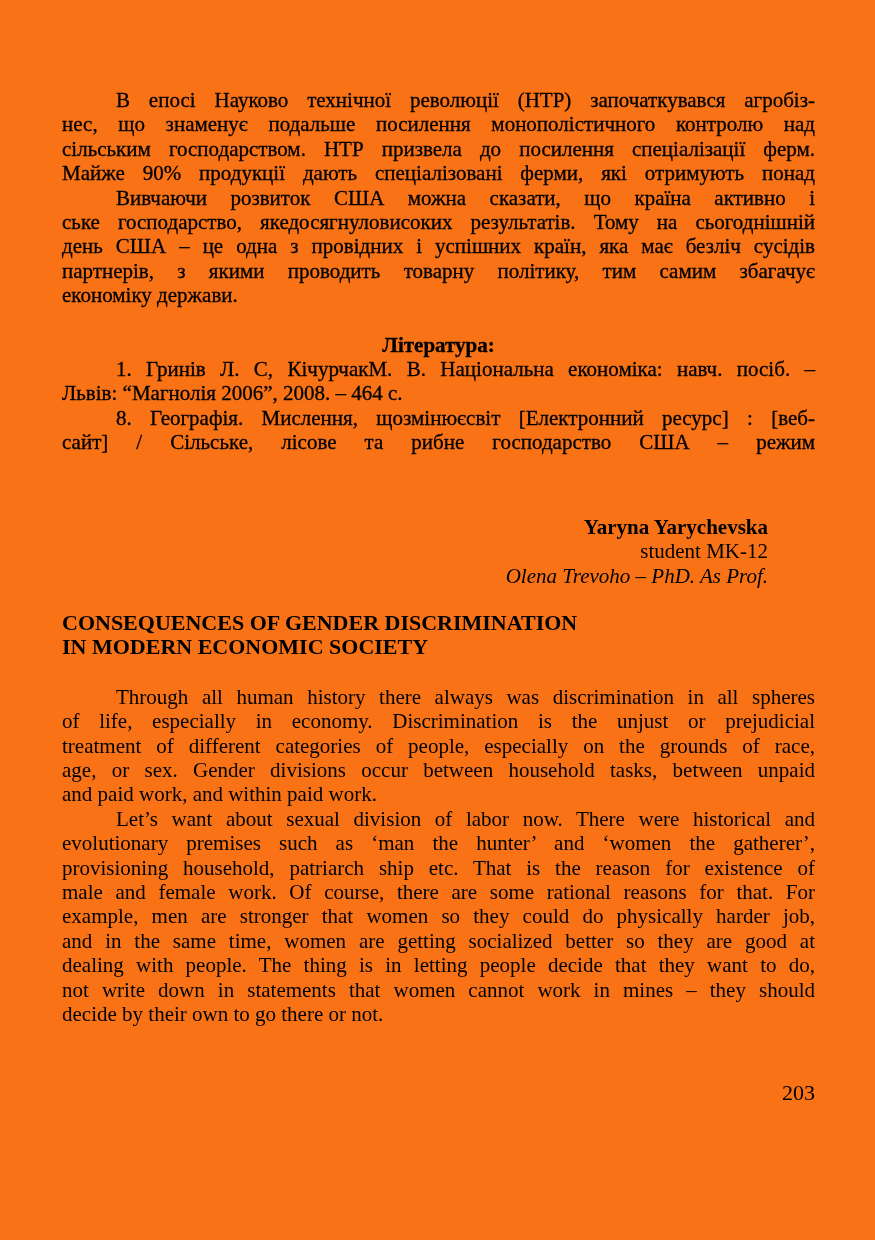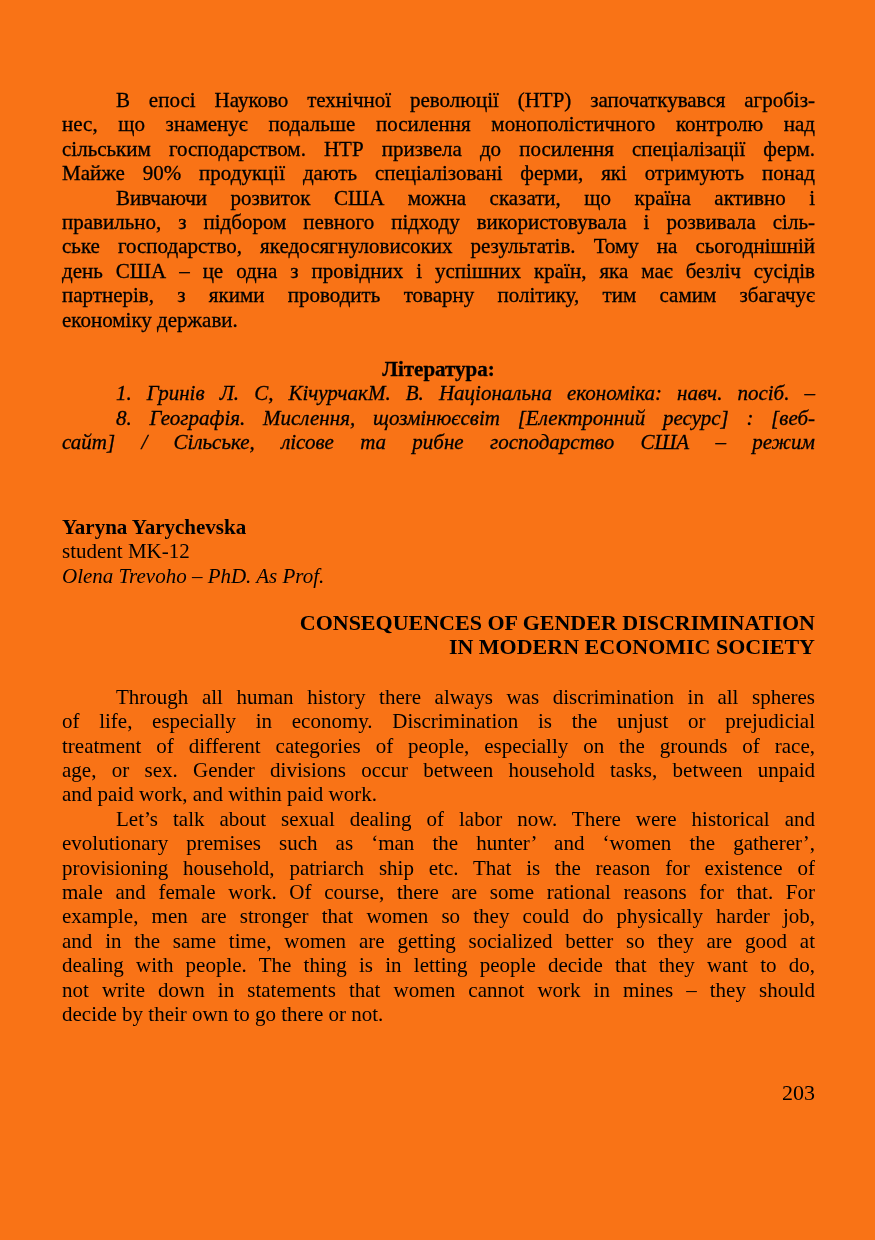--- a/index.html
+++ b/index.html
@@ -16,29 +16,29 @@
     overflow: hidden;
   }
   .content { padding: 88px 60px 0 62px; }
 
   
   .tline { text-align: justify; text-align-last: justify; white-space: normal; }
   .tline-last { text-align-last: left; }
   .indent { text-indent: 54px; }
 
   
-  .cline { text-align: right; }
+  .cline { text-align: left; }
 
   
   .uk { -webkit-text-stroke: 0.3px #000; }
 
-  .ref { font-style: italic; }
+  .ref { }
   .ref-heading { font-weight: bold; text-align: center; }
 
-  .authors { text-align: left; padding-right: 47px; }
+  .authors { text-align: right; padding-right: 47px; }
   .author-name { font-weight: bold; }
   .author-advisor { font-style: italic; }
 
   .title { font-weight: bold; text-align: center; font-size: 22px; }
 
   .page-number { text-align: right; font-size: 22px; }
 
   .sp { width: 100%; }
 </style>
 </head>
@@ -49,33 +49,33 @@
 
     <div class="para uk">
         <div class="tline indent">В епосі Науково технічної революції (НТР) започаткувався агробіз-</div>
         <div class="tline">нес, що знаменує подальше посилення монополістичного контролю над</div>
         <div class="tline">сільським господарством. НТР призвела до посилення спеціалізації ферм.</div>
         <div class="tline">Майже 90% продукції дають спеціалізовані ферми, які отримують понад</div>
       </div>
 
     <div class="para uk">
         <div class="tline indent">Вивчаючи розвиток США можна сказати, що країна активно і</div>
-        <div class="tline">правильно, з підбором певного підходу використовувала і розвивала сіль-</div>
         <div class="tline">ське господарство, якедосягнуловисоких результатів. Тому на сьогоднішній</div>
         <div class="tline">день США – це одна з провідних і успішних країн, яка має безліч сусідів</div>
         <div class="tline">партнерів, з якими проводить товарну політику, тим самим збагачує</div>
         <div class="tline tline-last">економіку держави.</div>
       </div>
 
     <div class="sp" style="height:25px"></div>
 
     <div class="ref-heading uk">Література:</div>
 
     <div class="para ref uk">
         <div class="tline indent">1. Гринів Л. С, КічурчакМ. В. Національна економіка: навч. посіб. –</div>
+        <div class="tline tline-last">Львів: “Магнолія 2006”, 2008. – 464 с.</div>
       </div>
 
     <div class="para ref uk">
         <div class="tline indent">8. Географія. Мислення, щозмінюєсвіт [Електронний ресурс] : [веб-</div>
         <div class="tline">сайт] / Сільське, лісове та рибне господарство США – режим</div>
       </div>
 
     <div class="sp" style="height:60px"></div>
 
     <div class="authors">
@@ -95,21 +95,21 @@
 
     <div class="para en">
         <div class="tline indent">Through all human history there always was discrimination in all spheres</div>
         <div class="tline">of life, especially in economy. Discrimination is the unjust or prejudicial</div>
         <div class="tline">treatment of different categories of people, especially on the grounds of race,</div>
         <div class="tline">age, or sex. Gender divisions occur between household tasks, between unpaid</div>
         <div class="tline tline-last">and paid work, and within paid work.</div>
       </div>
 
     <div class="para en">
-        <div class="tline indent">Let’s talk about sexual dealing of labor now. There were historical and</div>
+        <div class="tline indent">Let’s want about sexual division of labor now. There were historical and</div>
         <div class="tline">evolutionary premises such as ‘man the hunter’ and ‘women the gatherer’,</div>
         <div class="tline">provisioning household, patriarch ship etc. That is the reason for existence of</div>
         <div class="tline">male and female work. Of course, there are some rational reasons for that. For</div>
         <div class="tline">example, men are stronger that women so they could do physically harder job,</div>
         <div class="tline">and in the same time, women are getting socialized better so they are good at</div>
         <div class="tline">dealing with people. The thing is in letting people decide that they want to do,</div>
         <div class="tline">not write down in statements that women cannot work in mines – they should</div>
         <div class="tline tline-last">decide by their own to go there or not.</div>
       </div>
 

